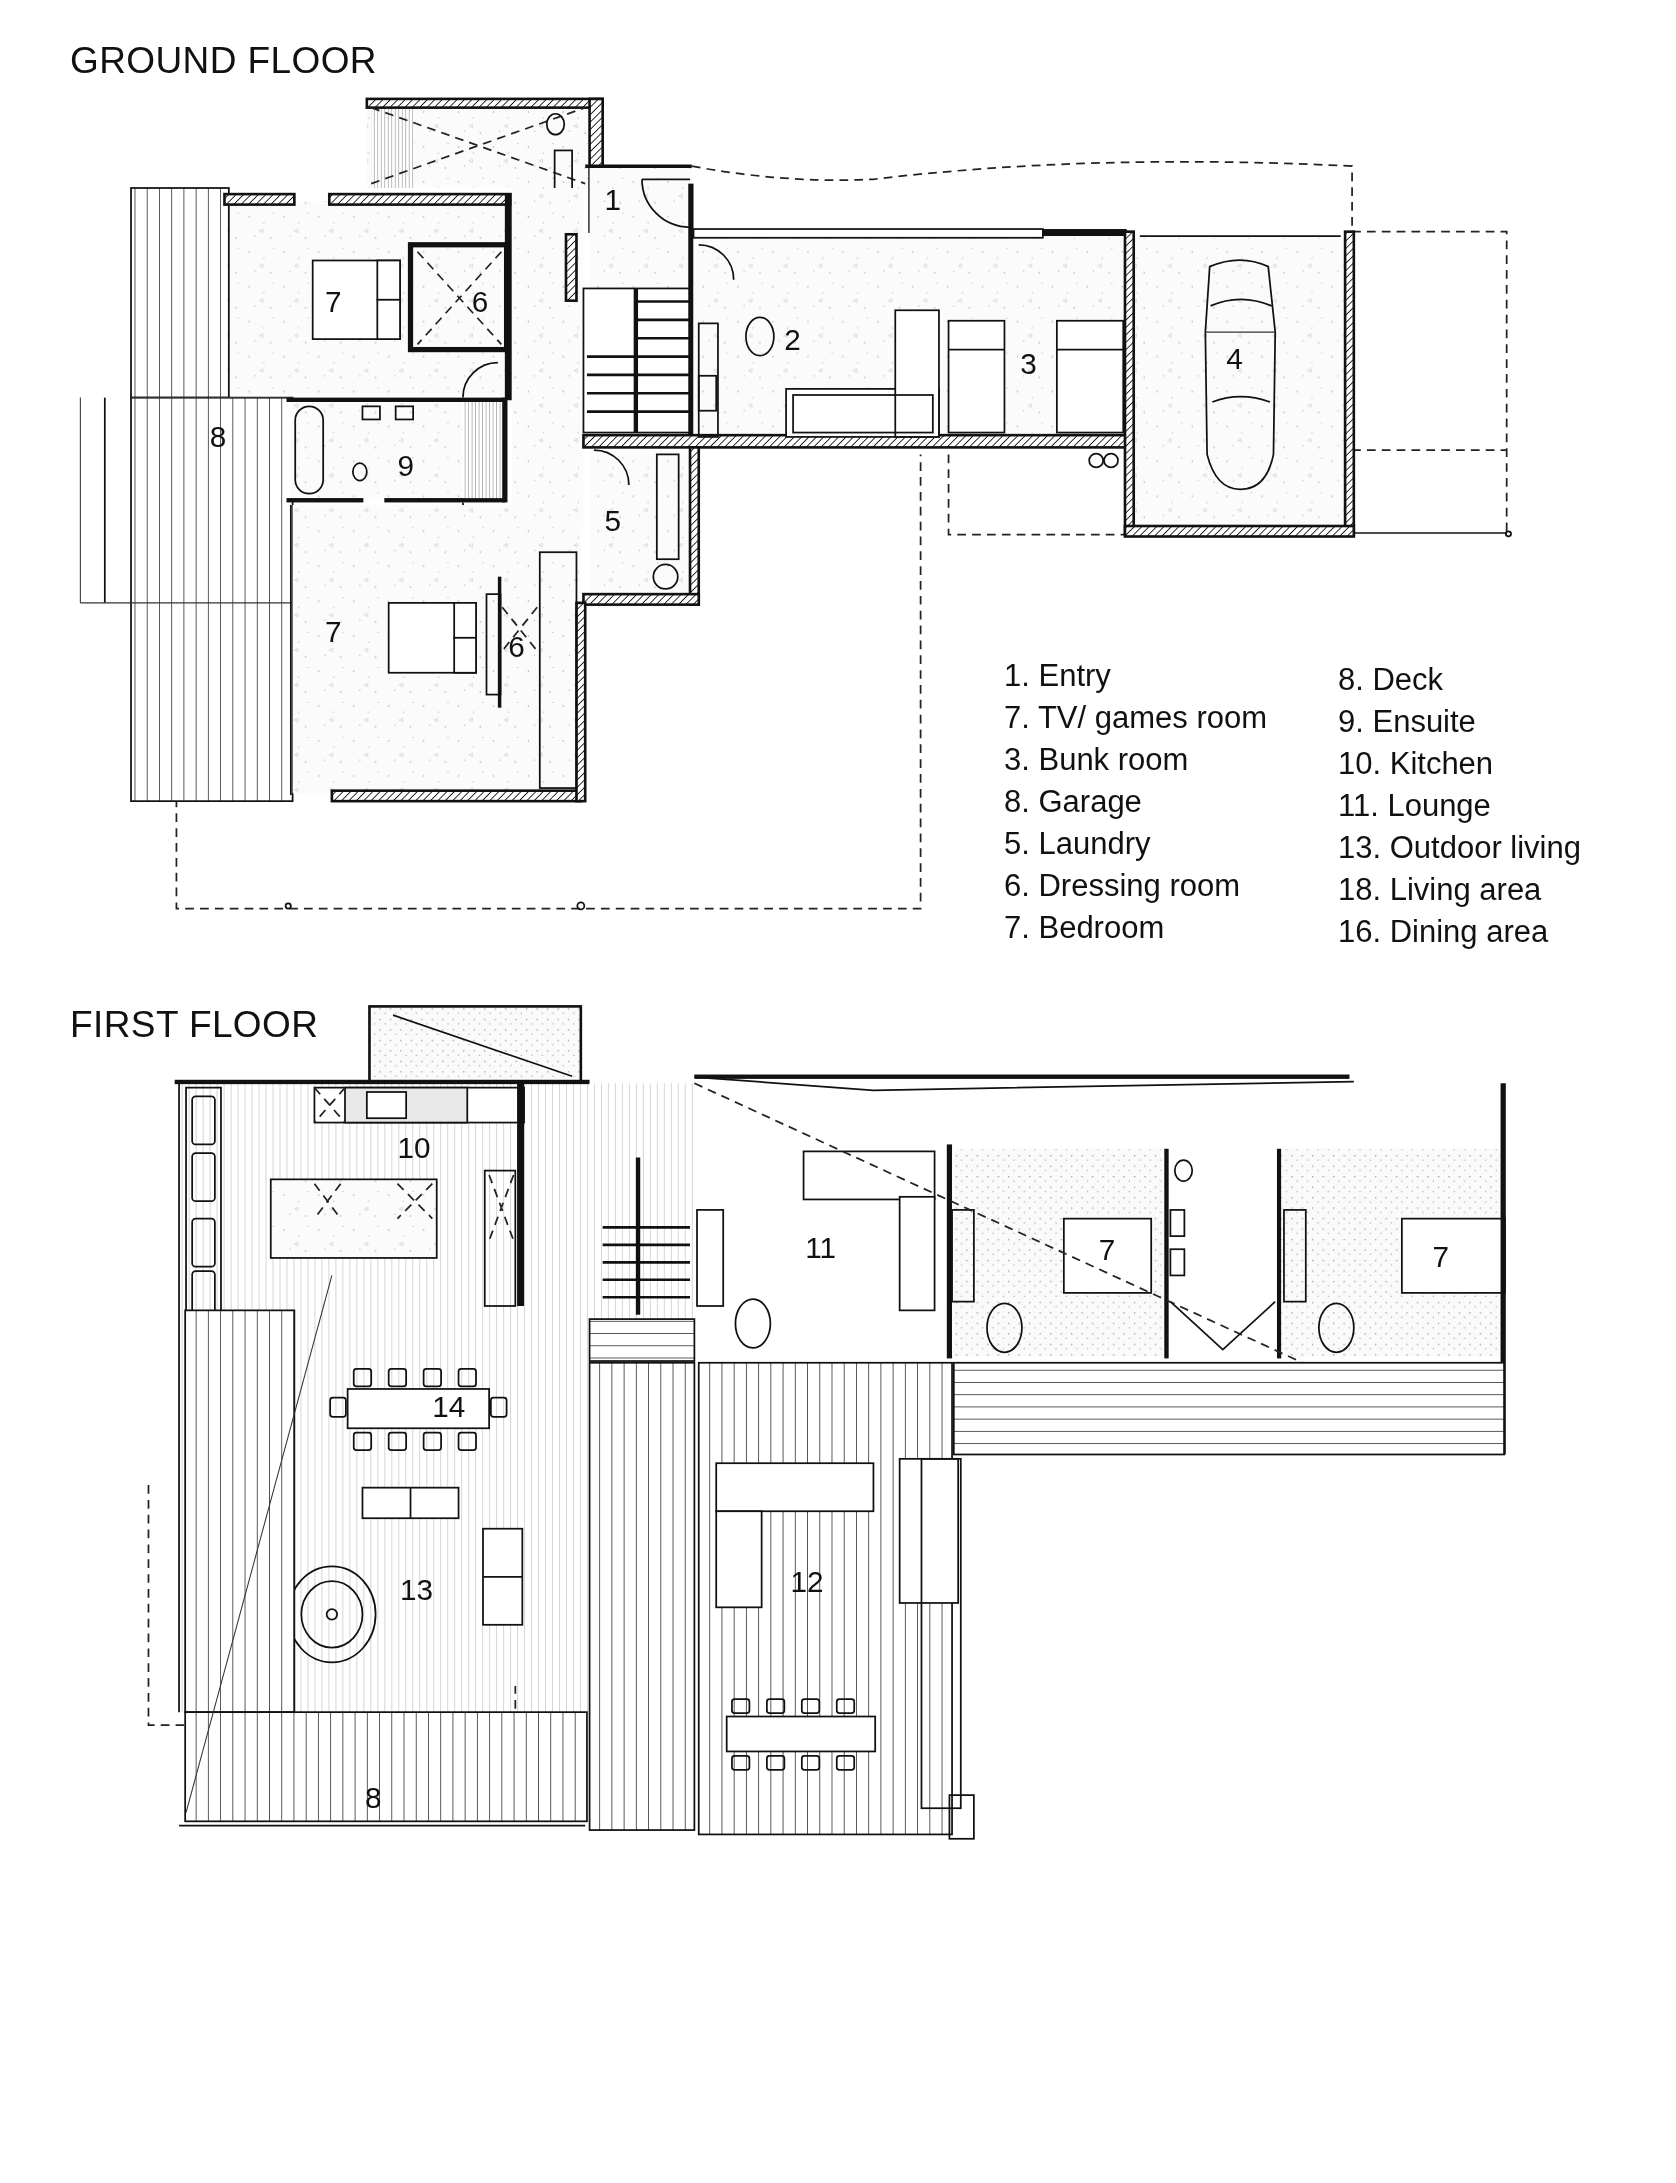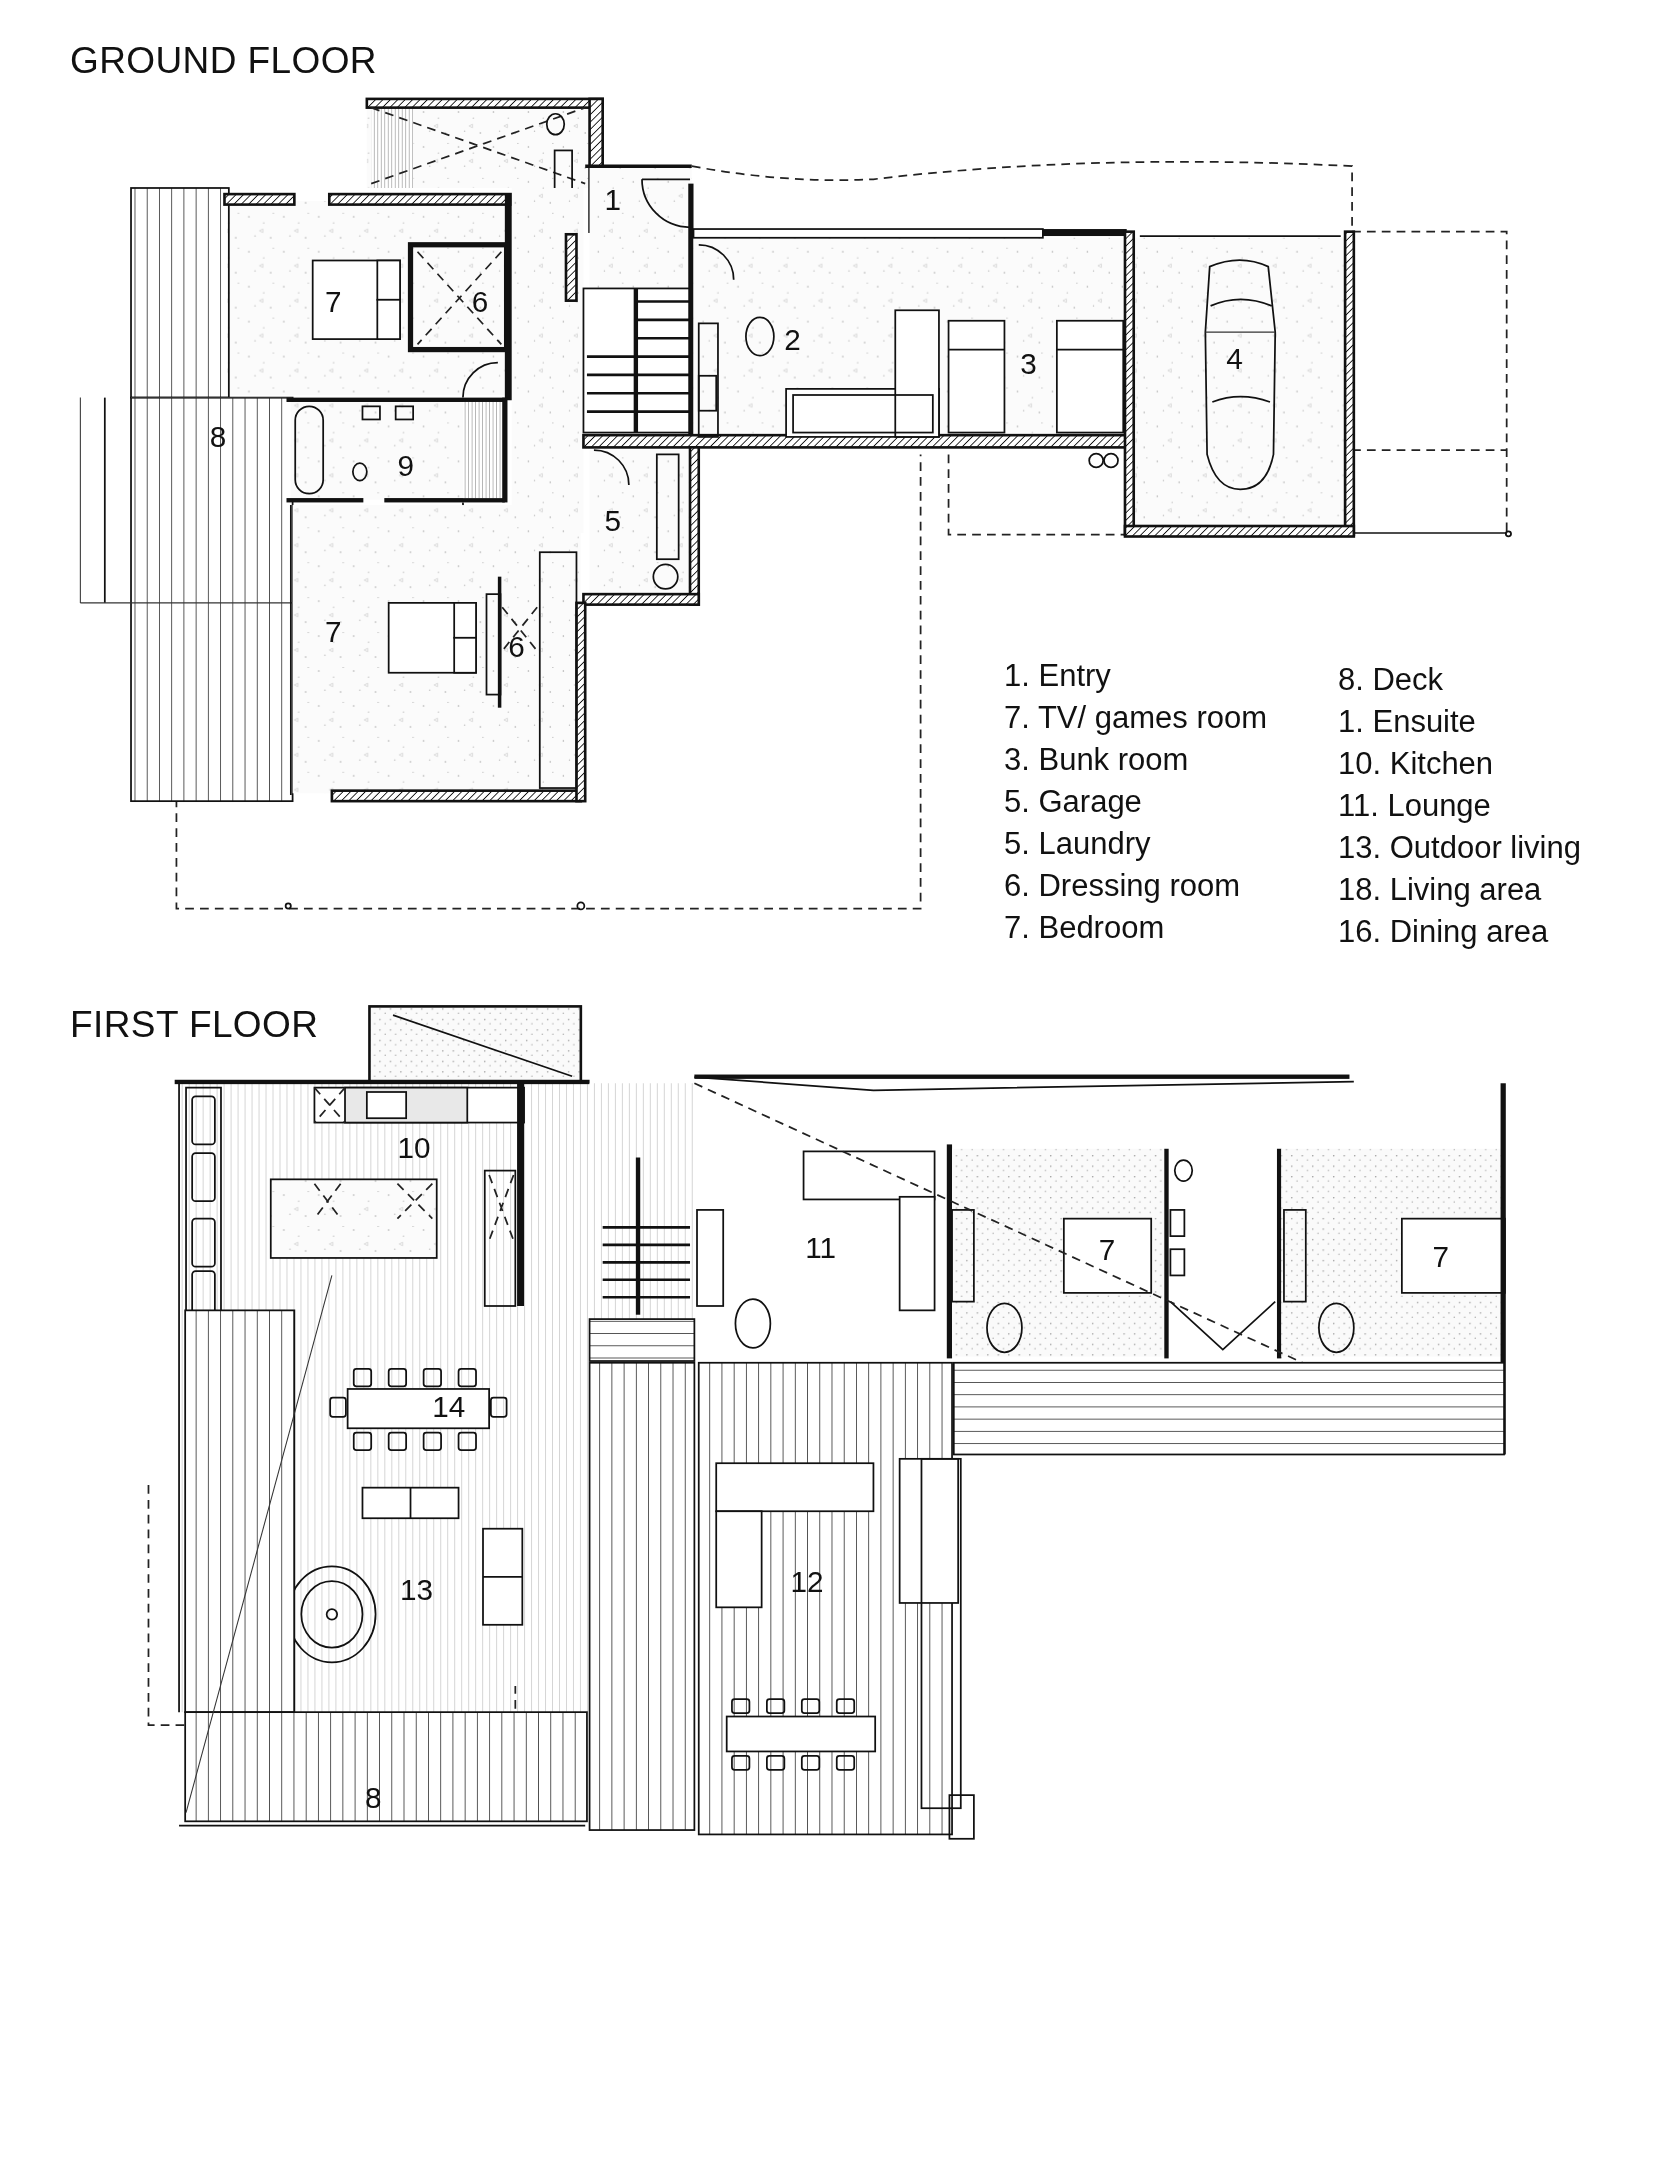--- a/index.html
+++ b/index.html
@@ -334,27 +334,27 @@
     <rect class="line" x="1055" y="1670" width="45" height="400"></rect>
     <rect class="line" x="1087" y="2055" width="28" height="50"></rect>
     <text class="room-num" x="905" y="1822">12</text>
   </g>
 </svg>
 
 <div class="legend" style="left:1004px; top:655px;">
   <div>1. Entry</div>
   <div>7. TV/ games room</div>
   <div>3. Bunk room</div>
-  <div>5. Garage</div>
+  <div>8. Garage</div>
   <div>5. Laundry</div>
   <div>6. Dressing room</div>
   <div>7. Bedroom</div>
 </div>
 <div class="legend" style="left:1338px; top:659px;">
   <div>8. Deck</div>
-  <div>1. Ensuite</div>
+  <div>9. Ensuite</div>
   <div>10. Kitchen</div>
   <div>11. Lounge</div>
   <div>13. Outdoor living</div>
   <div>18. Living area</div>
   <div>16. Dining area</div>
 </div>
 
 
 </body></html>

